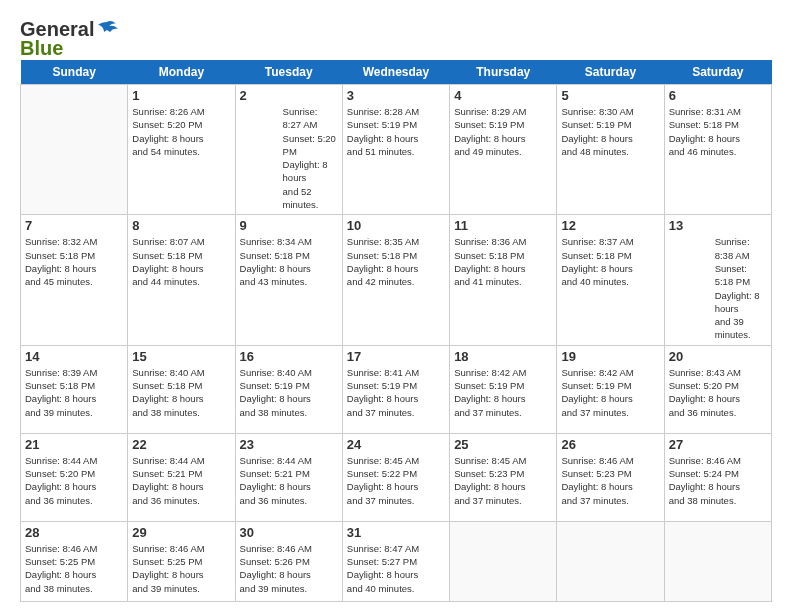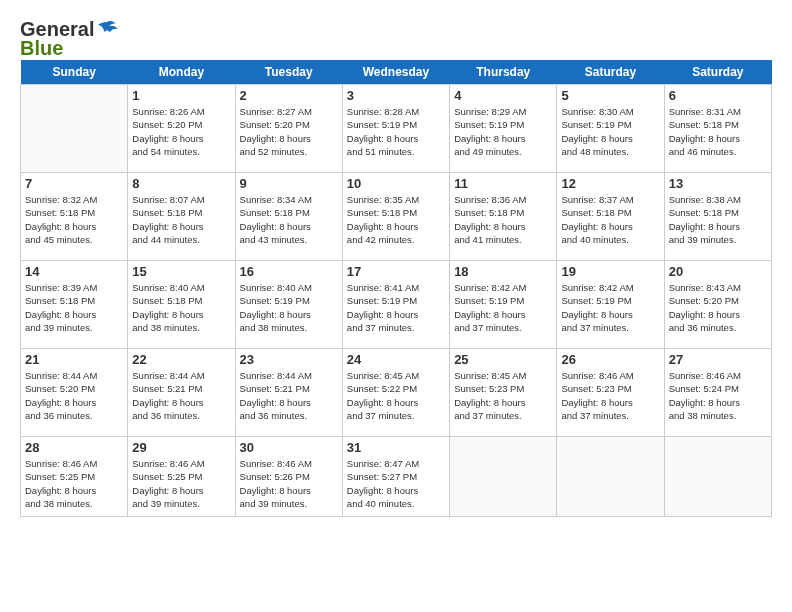--- a/index.html
+++ b/index.html
@@ -117,21 +117,21 @@
           <td class="day-cell empty"></td>
           <td class="day-cell">
             <span class="day-number">1</span>
             <div class="day-info" style="white-space: pre-line;">Sunrise: 8:26 AM
 Sunset: 5:20 PM
 Daylight: 8 hours
 and 54 minutes.</div>
           </td>
           <td class="day-cell">
             <span class="day-number">2</span>
-            <div class="day-info" style="white-space: pre-line;">Sunrise: 8:27 AM
+            <div class="day-info" style="white-space: pre-line; margin-left: 43px;">Sunrise: 8:27 AM
 Sunset: 5:20 PM
 Daylight: 8 hours
 and 52 minutes.</div>
           </td>
           <td class="day-cell">
             <span class="day-number">3</span>
             <div class="day-info" style="white-space: pre-line;">Sunrise: 8:28 AM
 Sunset: 5:19 PM
 Daylight: 8 hours
 and 51 minutes.</div>
@@ -196,21 +196,21 @@
           </td>
           <td class="day-cell">
             <span class="day-number">12</span>
             <div class="day-info" style="white-space: pre-line;">Sunrise: 8:37 AM
 Sunset: 5:18 PM
 Daylight: 8 hours
 and 40 minutes.</div>
           </td>
           <td class="day-cell">
             <span class="day-number">13</span>
-            <div class="day-info" style="white-space: pre-line;">Sunrise: 8:38 AM
+            <div class="day-info" style="white-space: pre-line; margin-left: 46px;">Sunrise: 8:38 AM
 Sunset: 5:18 PM
 Daylight: 8 hours
 and 39 minutes.</div>
           </td>
         </tr>
         <tr>
           <td class="day-cell">
             <span class="day-number">14</span>
             <div class="day-info" style="white-space: pre-line;">Sunrise: 8:39 AM
 Sunset: 5:18 PM

